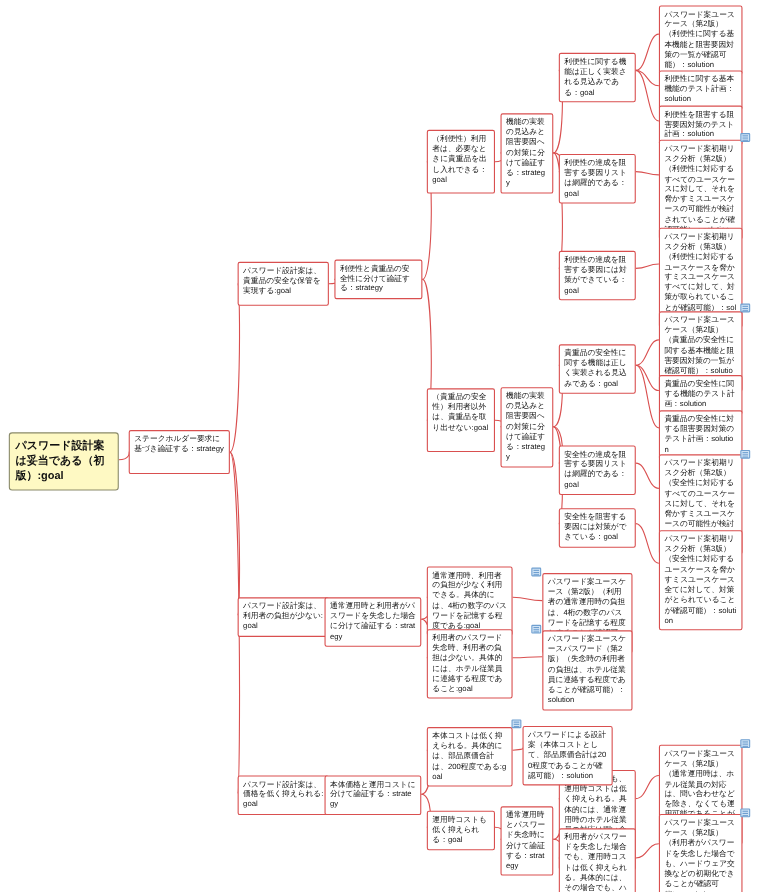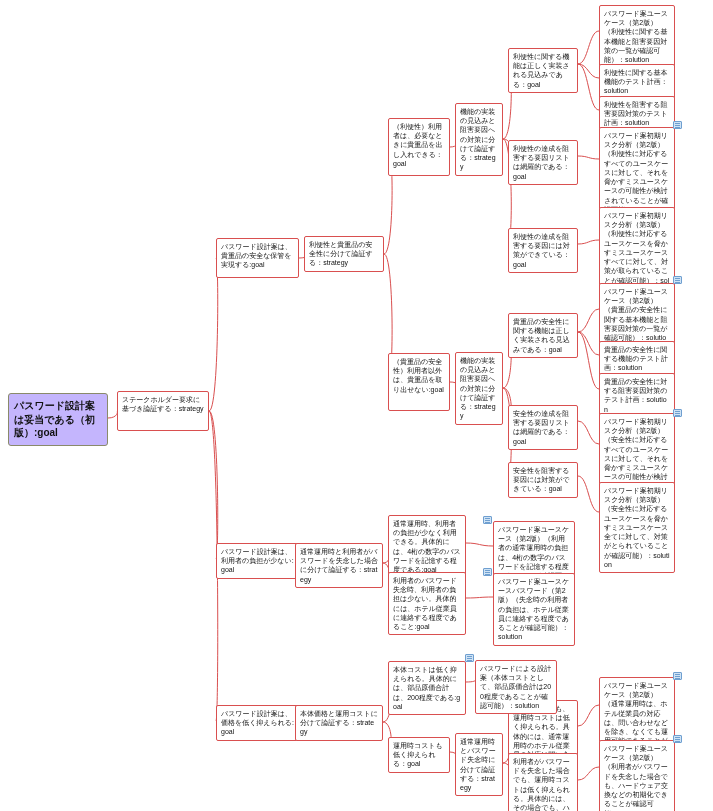--- a/index.html
+++ b/index.html
@@ -27,21 +27,21 @@
     background: #ffffff;
     color: #111111;
     font-size: 7px;
     line-height: 1.32;
     padding: 3px 4px;
     border-radius: 2px;
     overflow: hidden;
     word-break: break-all;
   }
   .node.root {
-    background: #c4b5fd;
+    background: #fef9c3;
     border: 1px solid #8a8a6a;
     font-size: 10px;
     font-weight: bold;
     line-height: 1.35;
     padding: 5px 5px;
     border-radius: 3px;
   }
   .node.goal { border-color: #d94f4f; }
   .node.strategy { border-color: #d94f4f; }
   .node.solution { border-color: #d94f4f; }

